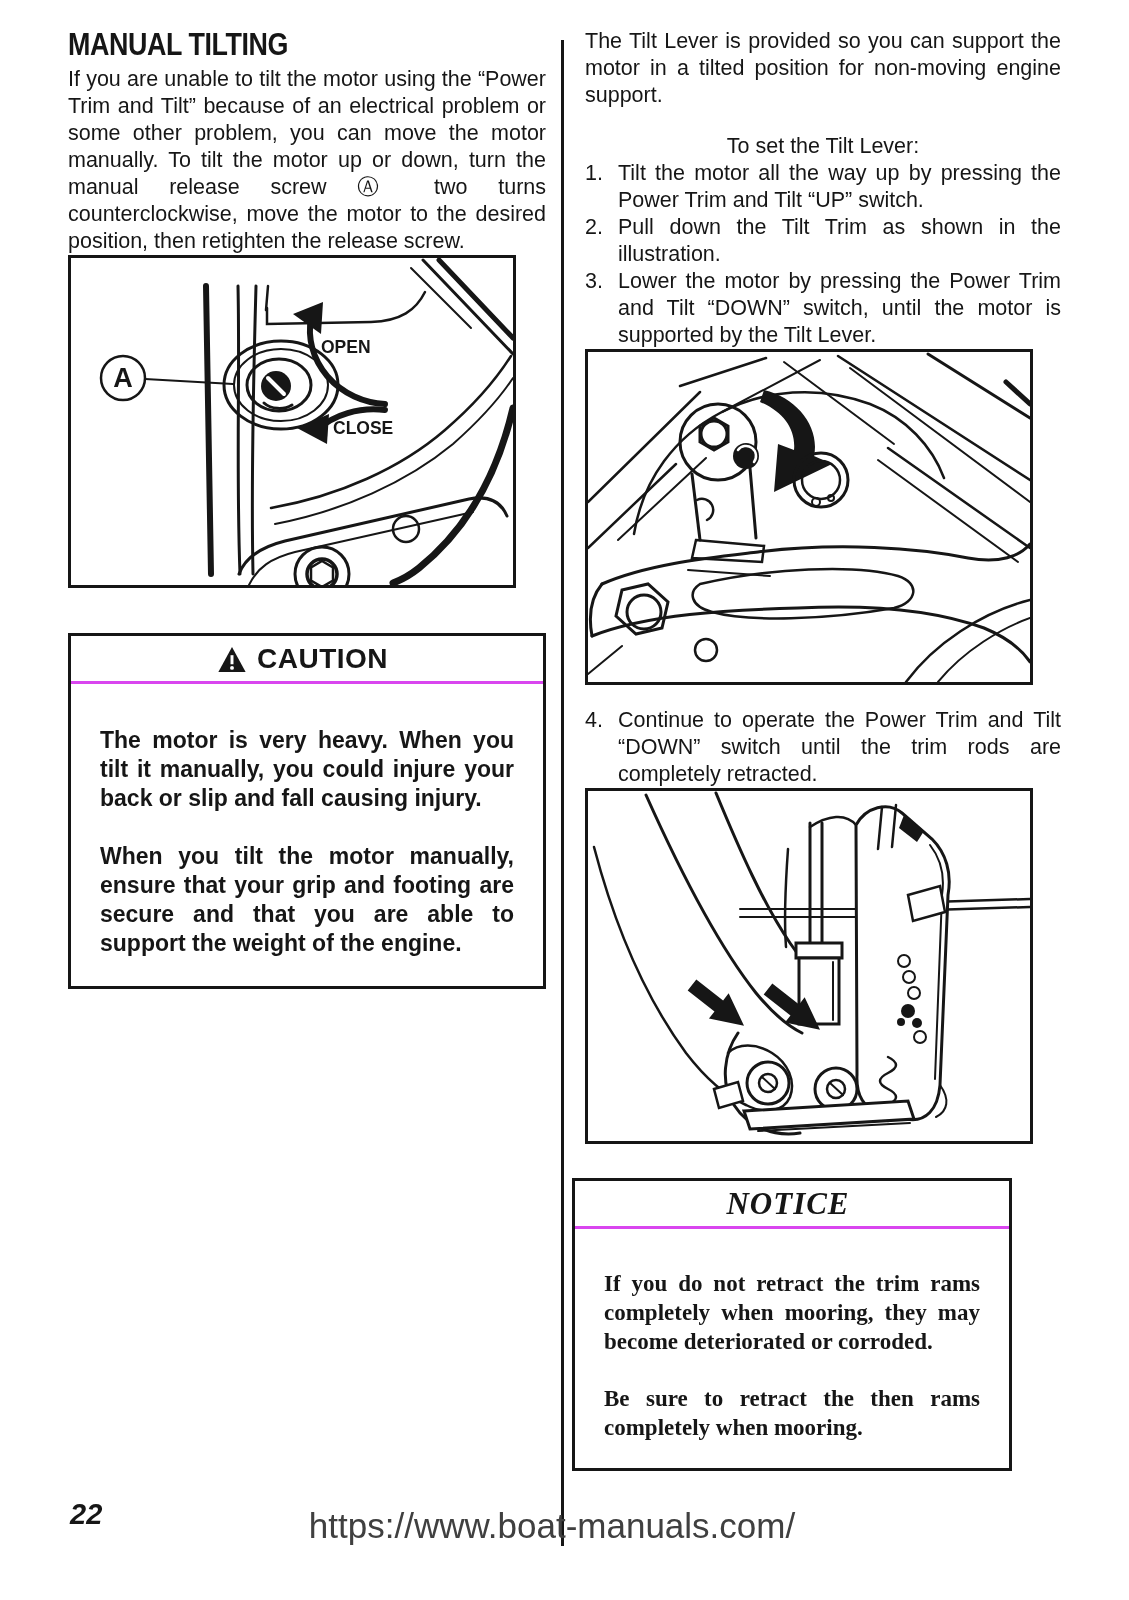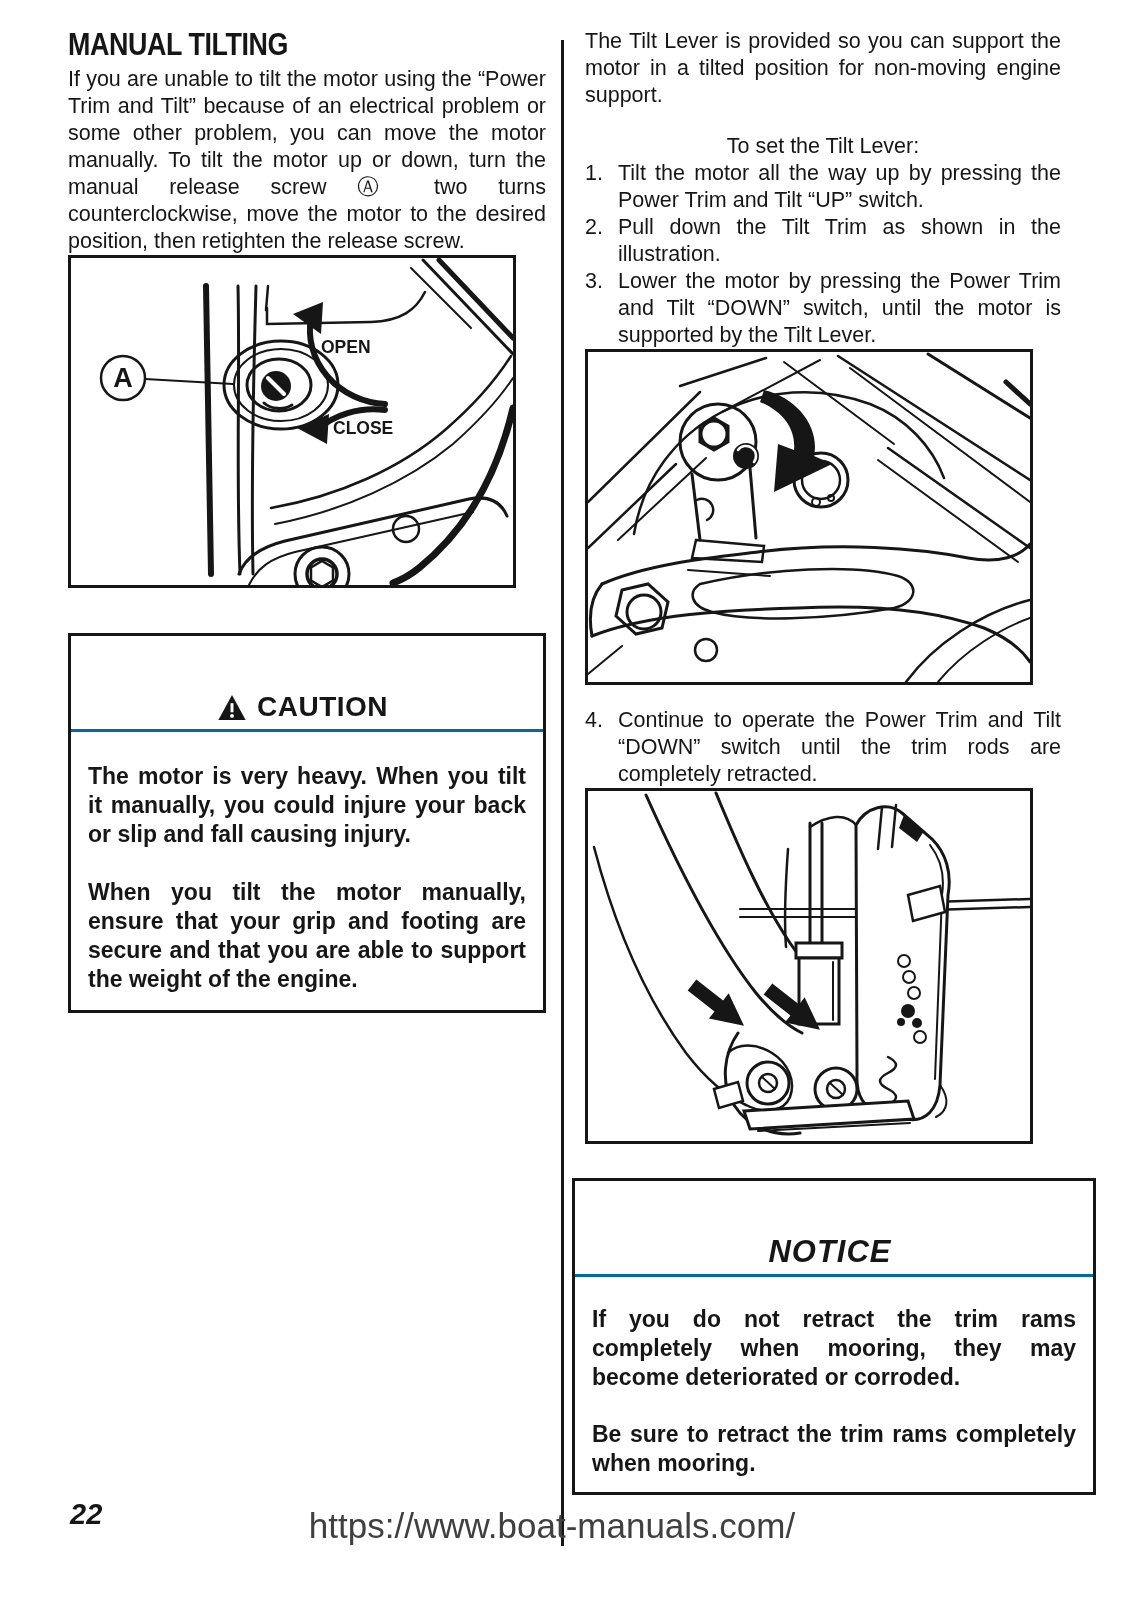--- a/index.html
+++ b/index.html
@@ -19,27 +19,27 @@
   .step-4{margin-top:22px;}
   figure.figbox{margin:0;border:3px solid #161616;background:#fff;}
   .fig-a{margin-top:22px;margin-left:13px;width:442px;height:327px;}
   .fig-b{margin-top:13px;margin-left:7px;width:442px;height:330px;}
   .fig-c{margin-top:9px;margin-left:7px;width:442px;height:350px;}
   figure.figbox svg{display:block;width:100%;height:100%;}
   svg text{font-family:"Liberation Sans","DejaVu Sans",sans-serif;fill:#161616;stroke:none;font-weight:bold;}
   .alertbox{border:3px solid #161616;background:#fff;}
   .caution{margin-top:45px;}
   .alert-header{display:flex;align-items:center;justify-content:center;gap:11px;
-                padding:7px 8px 6px 0;border-bottom:3px solid #0369a1;margin-top:48px;}
+                padding:7px 8px 6px 0;border-bottom:3px solid #d946ef;}
   .alert-title{font-weight:bold;font-size:28px;letter-spacing:.5px;line-height:32px;}
   .warn-tri{width:28px;height:25px;}
   .alert-body{padding:30px 17px 16px 17px;font-weight:bold;font-size:23px;line-height:29px;text-align:justify;}
-  .alert-body p{margin:0;}
+  .alert-body p{margin:12px;}
   .alert-body p + p{margin-top:29px;}
-  .notice{margin-top:34px;margin-left:-13px;width:524px;box-sizing:border-box;}
+  .notice{margin-top:34px;margin-left:-13px;width:440px;box-sizing:border-box;font-family:Liberation Serif, serif;}
   .notice .alert-title{font-style:italic;font-size:31px;letter-spacing:1px;}
   .notice .alert-body{padding:28px 17px 14px 17px;}
   .notice .alert-body p + p{margin-top:28px;}
   .page-number{position:absolute;left:70px;top:1498px;font-size:29px;font-weight:bold;font-style:italic;}
   .watermark{position:absolute;left:552px;top:1506px;transform:translateX(-50%);
              font-size:35px;white-space:nowrap;color:#404040;}
 </style>
 </head>
 <body>
 
@@ -245,20 +245,20 @@
         </g>
       </svg>
     </figure>
 
     <div class="alertbox notice">
       <div class="alert-header">
         <span class="alert-title">NOTICE</span>
       </div>
       <div class="alert-body">
         <p>If you do not retract the trim rams completely when mooring, they may become deteriorated or corroded.</p>
-        <p>Be sure to retract the trim rams completely when mooring.</p>
+        <p>Be sure to retract the then rams completely when mooring.</p>
       </div>
     </div>
   </section>
 
   <div class="page-number">22</div>
   <div class="watermark">https://www.boat-manuals.com/</div>
 </div>
 
 </body></html>

